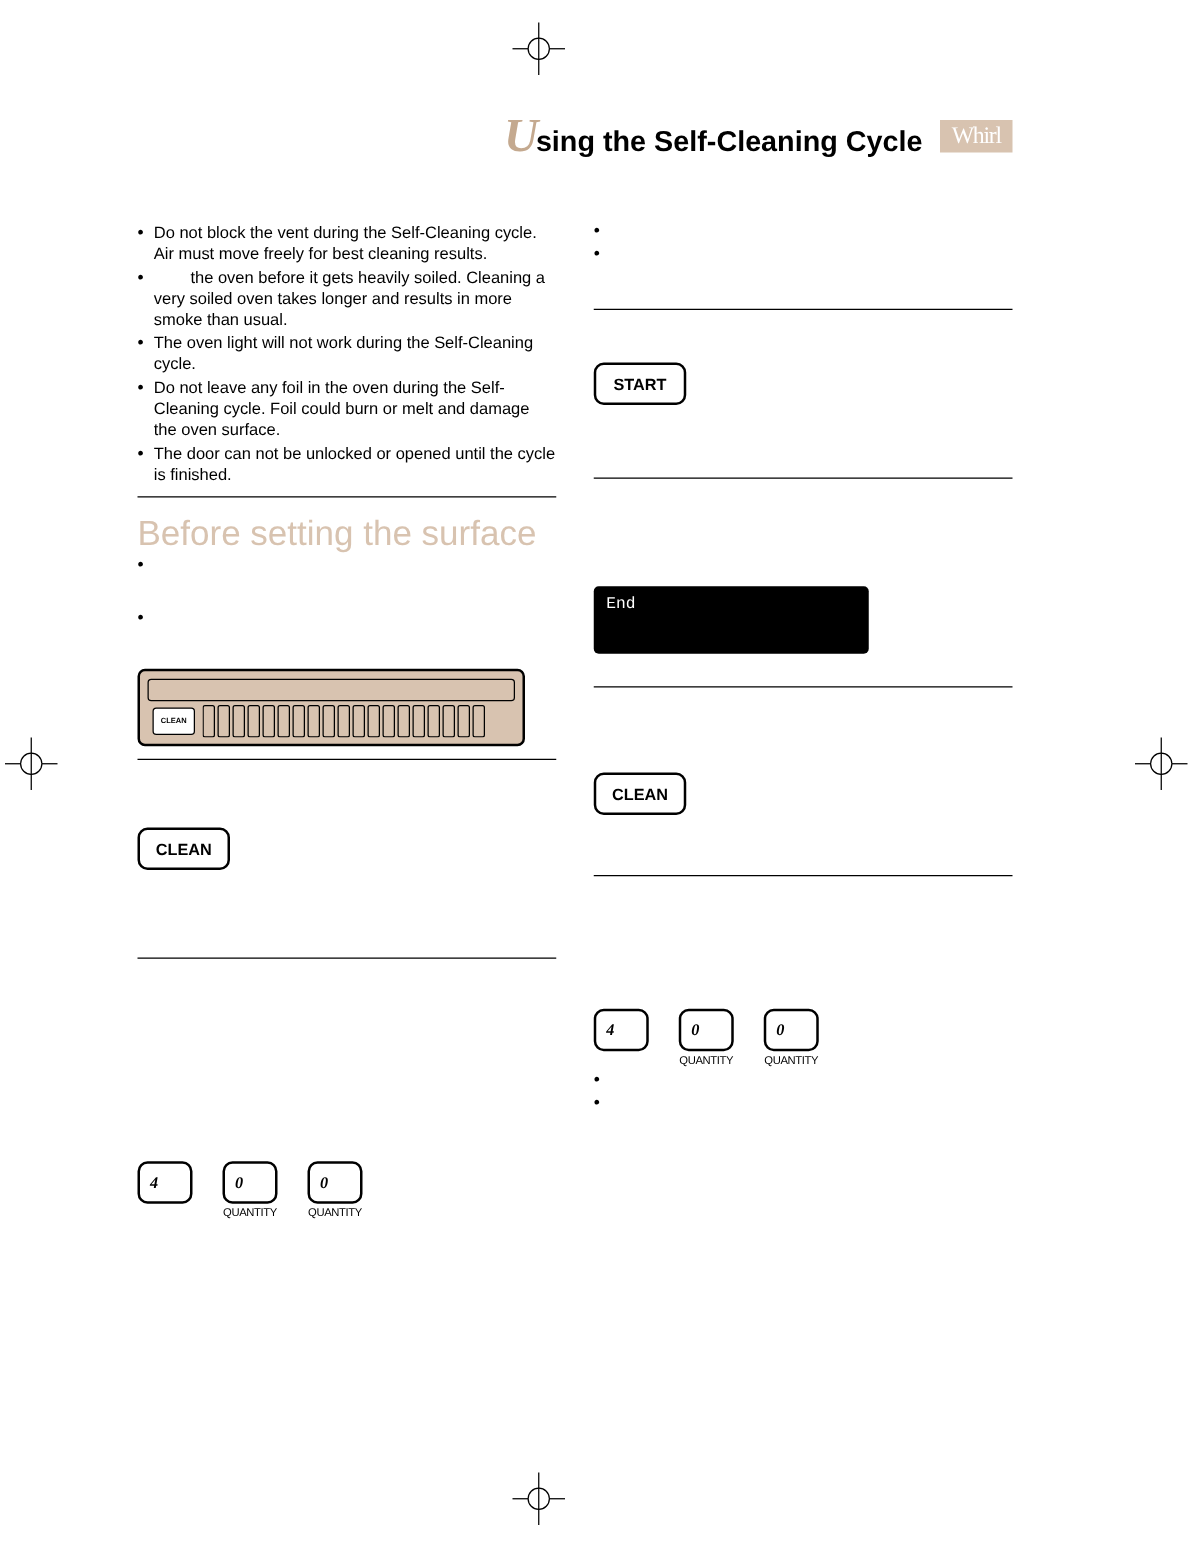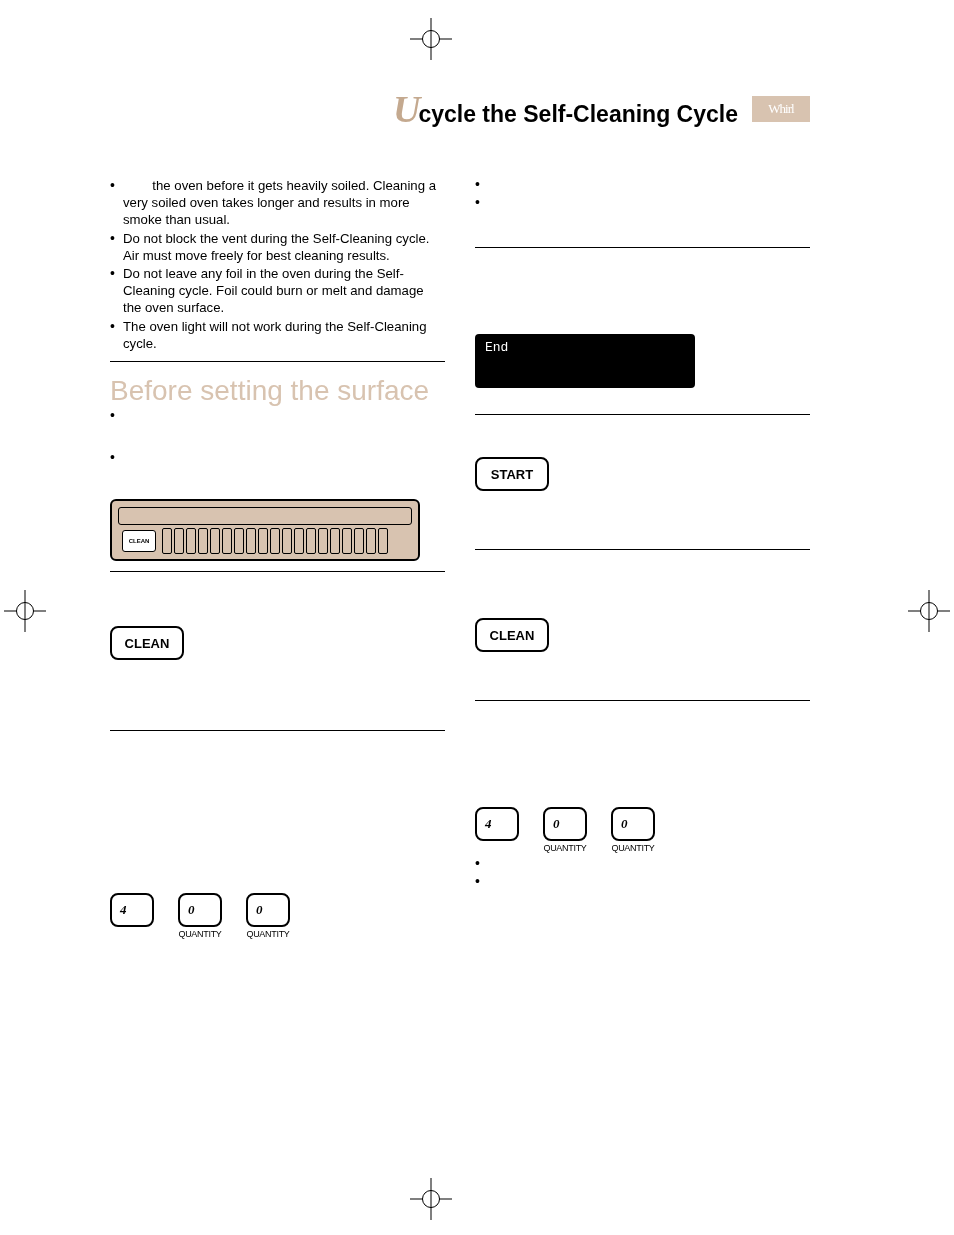--- a/index.html
+++ b/index.html
@@ -43,21 +43,21 @@
   .brand-box {
     width: 58px;
     height: 26px;
     background: #d8c3b0;
     display: flex;
     align-items: center;
     justify-content: center;
   }
   .brand-script {
     font-family: 'Brush Script MT', cursive;
-    font-size: 13px;
+    font-size: 19px;
     color: #fff;
     letter-spacing: -1px;
   }
   
   .cols {
     display: flex;
     gap: 30px;
   }
   .col {
     flex: 1;
@@ -262,36 +262,37 @@
   </div>
 <div class="reg right">
     <span class="circ"></span>
   </div>
 
 <div class="page">
 
   <div class="title-row">
     <div class="title">
       <span class="cap">U</span>
-      <span>cycle the Self-Cleaning Cycle</span>
+      <span>sing the Self-Cleaning Cycle</span>
     </div>
     <div class="brand-box">
       <span class="brand-script">Whirl</span>
     </div>
   </div>
 
   <div class="cols">
 
     <div class="col">
 
       <ul class="tips">
+        <li>Do not block the vent during the Self-Cleaning cycle. Air must move freely for best cleaning results.</li>
         <li>&nbsp;&nbsp;&nbsp;&nbsp;&nbsp;&nbsp;&nbsp;&nbsp;<span>the oven before it gets heavily soiled. Cleaning a very soiled oven takes longer and results in more smoke than usual.</span></li>
-        <li>Do not block the vent during the Self-Cleaning cycle. Air must move freely for best cleaning results.</li>
+        <li>The oven light will not work during the Self-Cleaning cycle.</li>
         <li>Do not leave any foil in the oven during the Self-Cleaning cycle. Foil could burn or melt and damage the oven surface.</li>
-        <li>The oven light will not work during the Self-Cleaning cycle.</li>
+        <li>The door can not be unlocked or opened until the cycle is finished.</li>
       </ul>
 
       <h2 class="section">Before setting the surface</h2>
       <ul class="small">
         <li>&nbsp;</li>
         <li>&nbsp;</li>
       </ul>
 
 
       <div class="panel">
@@ -351,30 +352,30 @@
     <div class="col col-right">
 
       <div class="step-block">
         <ul class="small tight">
           <li>&nbsp;</li>
           <li>&nbsp;</li>
         </ul>
       </div>
 
       <div class="step-block">
+        <div style="height:24px"></div>
+        <span class="btn wide">START</span>
+        <div style="height:40px"></div>
+      </div>
+
+      <div class="step-block">
         <div style="height:60px"></div>
         <div class="display">
           <span>End</span>
         </div>
-      </div>
-
-      <div class="step-block">
-        <div style="height:24px"></div>
-        <span class="btn wide">START</span>
-        <div style="height:40px"></div>
       </div>
 
       <div class="step-block">
         <div style="height:50px"></div>
         <span class="btn wide">CLEAN</span>
         <div style="height:30px"></div>
       </div>
 
       <div class="step-block">
         <div style="height:80px"></div>

